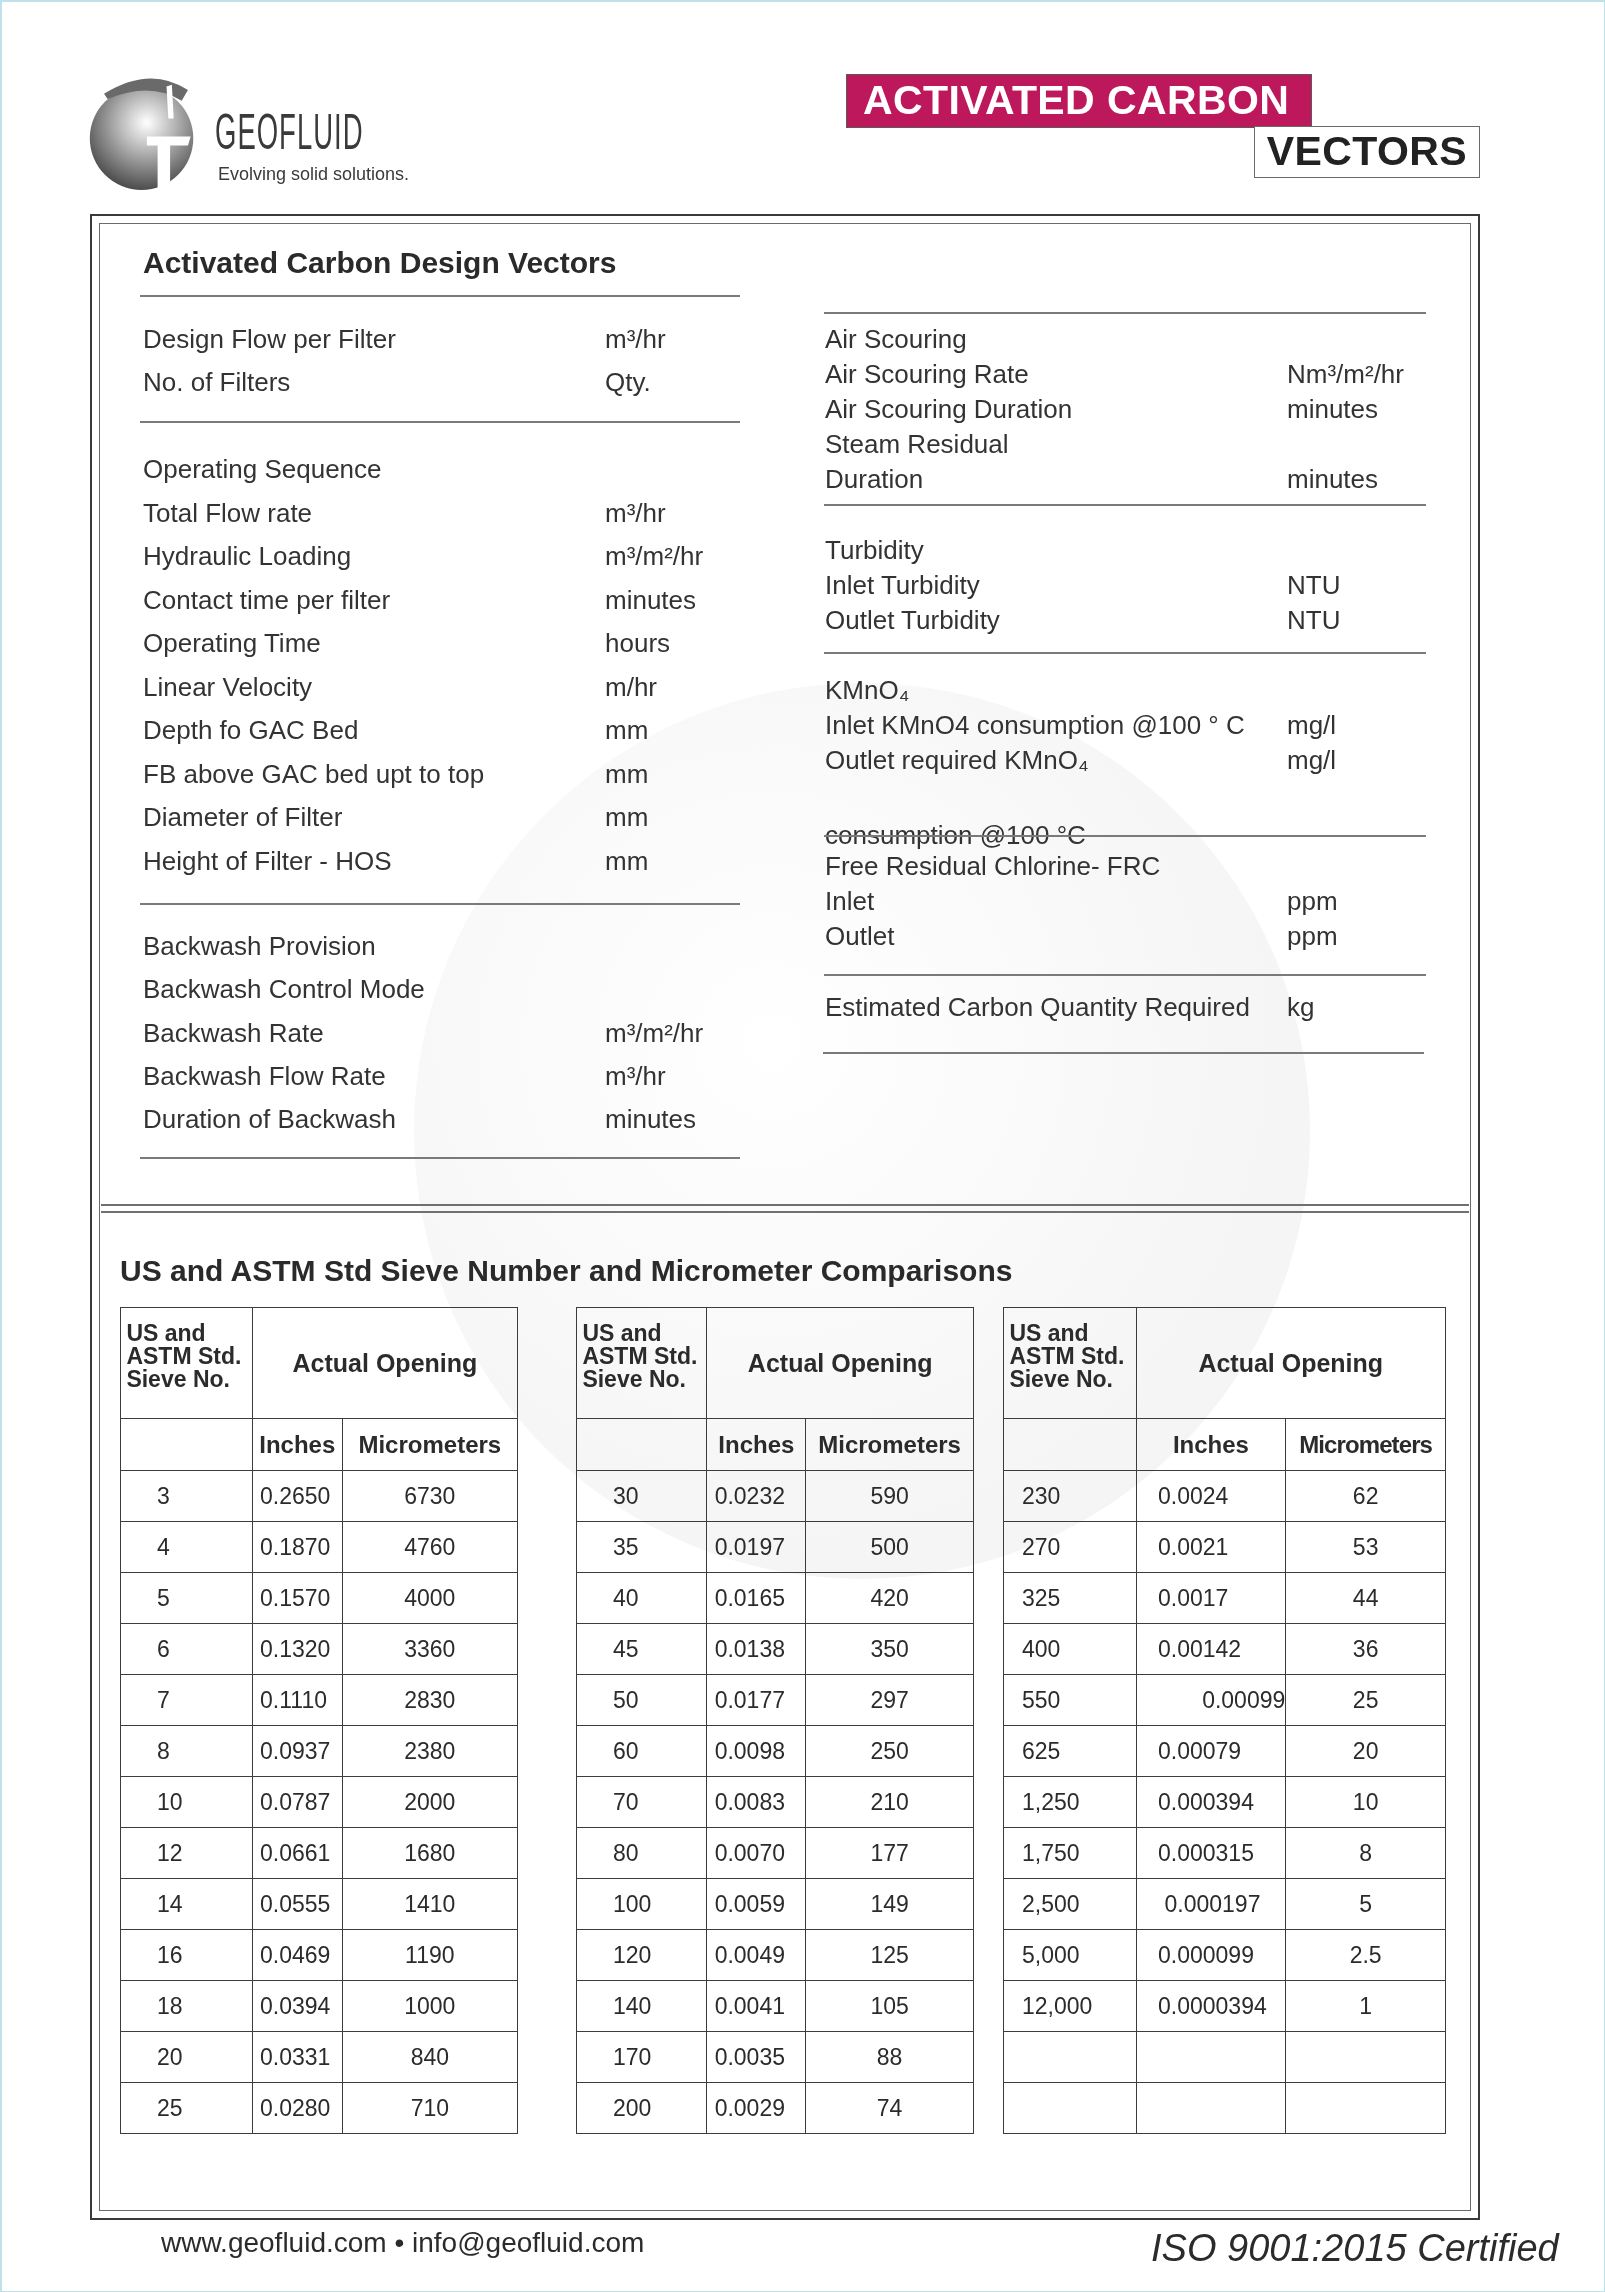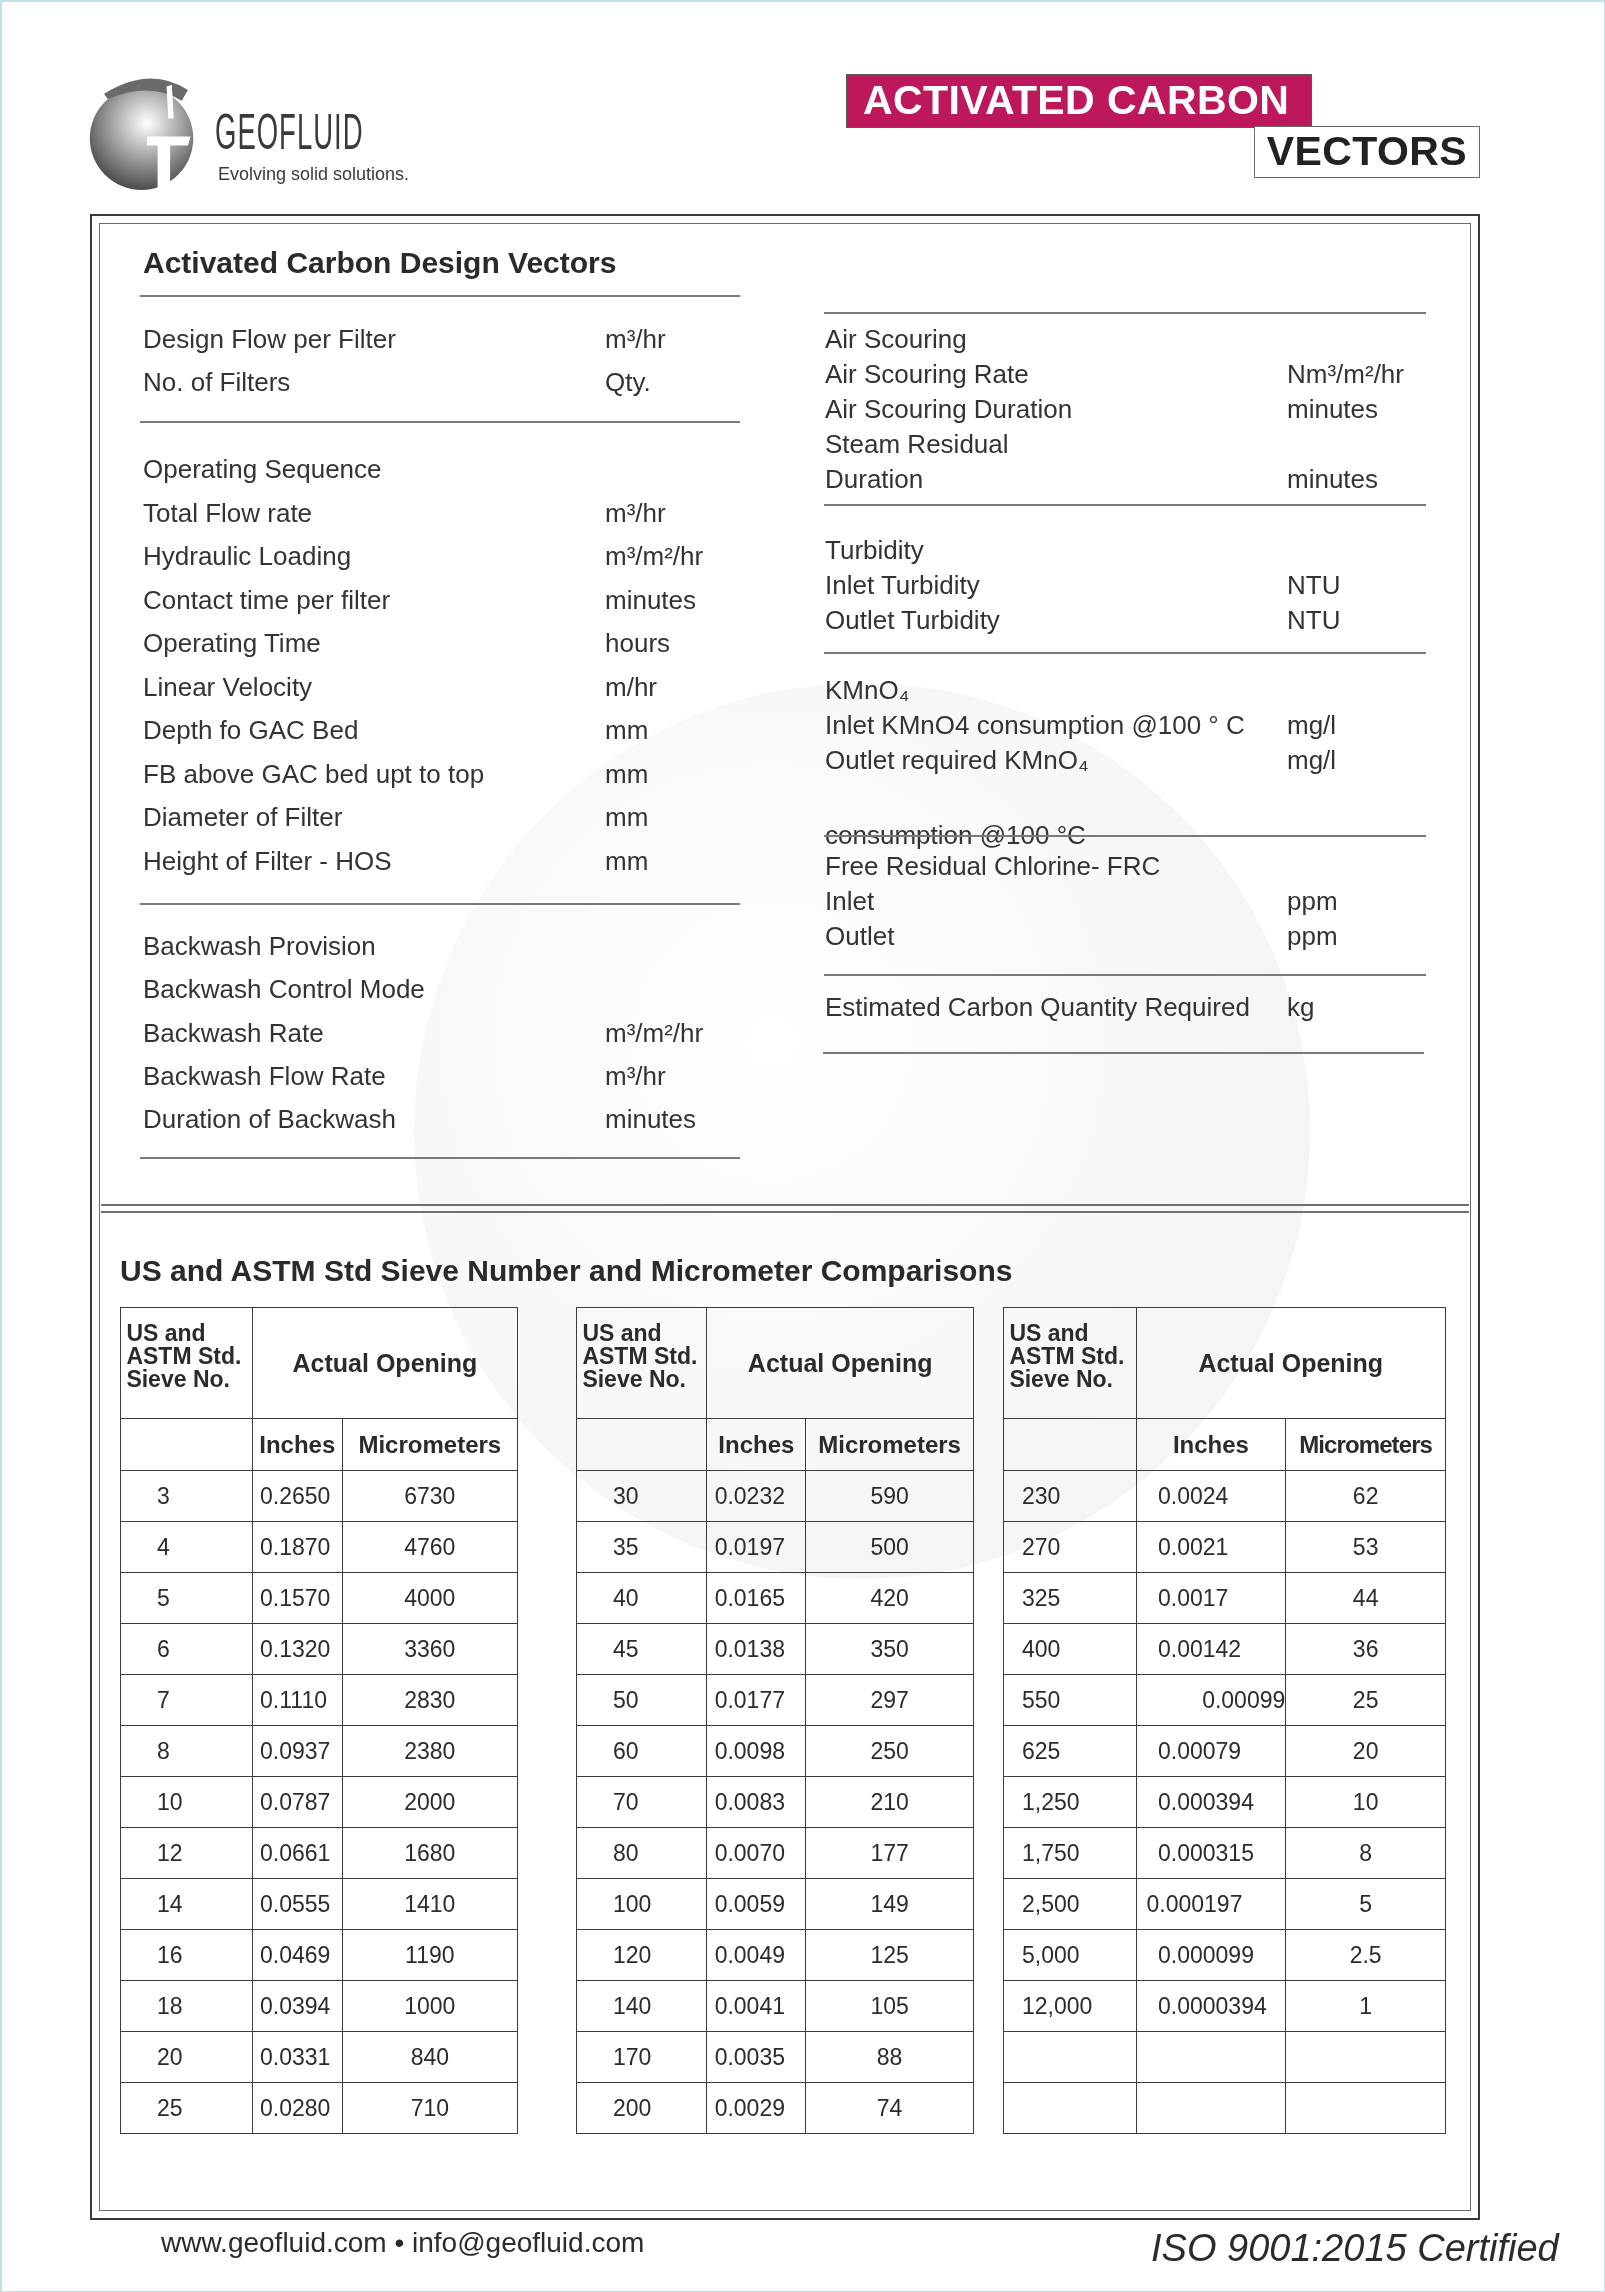--- a/index.html
+++ b/index.html
@@ -417,21 +417,21 @@
         <td class="c-in" style="padding-left:21.5px;">0.000394</td>
         <td class="c-um">10</td>
       </tr>
   <tr>
         <td class="c-in" style="padding-left:18px;">1,750</td>
         <td class="c-in" style="padding-left:21.5px;">0.000315</td>
         <td class="c-um">8</td>
       </tr>
   <tr>
         <td class="c-in" style="padding-left:18px;">2,500</td>
-        <td class="c-in" style="padding-left:10px;">0.000197</td>
+        <td class="c-in" style="padding-left:28px;">0.000197</td>
         <td class="c-um">5</td>
       </tr>
   <tr>
         <td class="c-in" style="padding-left:18px;">5,000</td>
         <td class="c-in" style="padding-left:21.5px;">0.000099</td>
         <td class="c-um">2.5</td>
       </tr>
   <tr>
         <td class="c-in" style="padding-left:18px;">12,000</td>
         <td class="c-in" style="padding-left:21.5px;">0.0000394</td>

